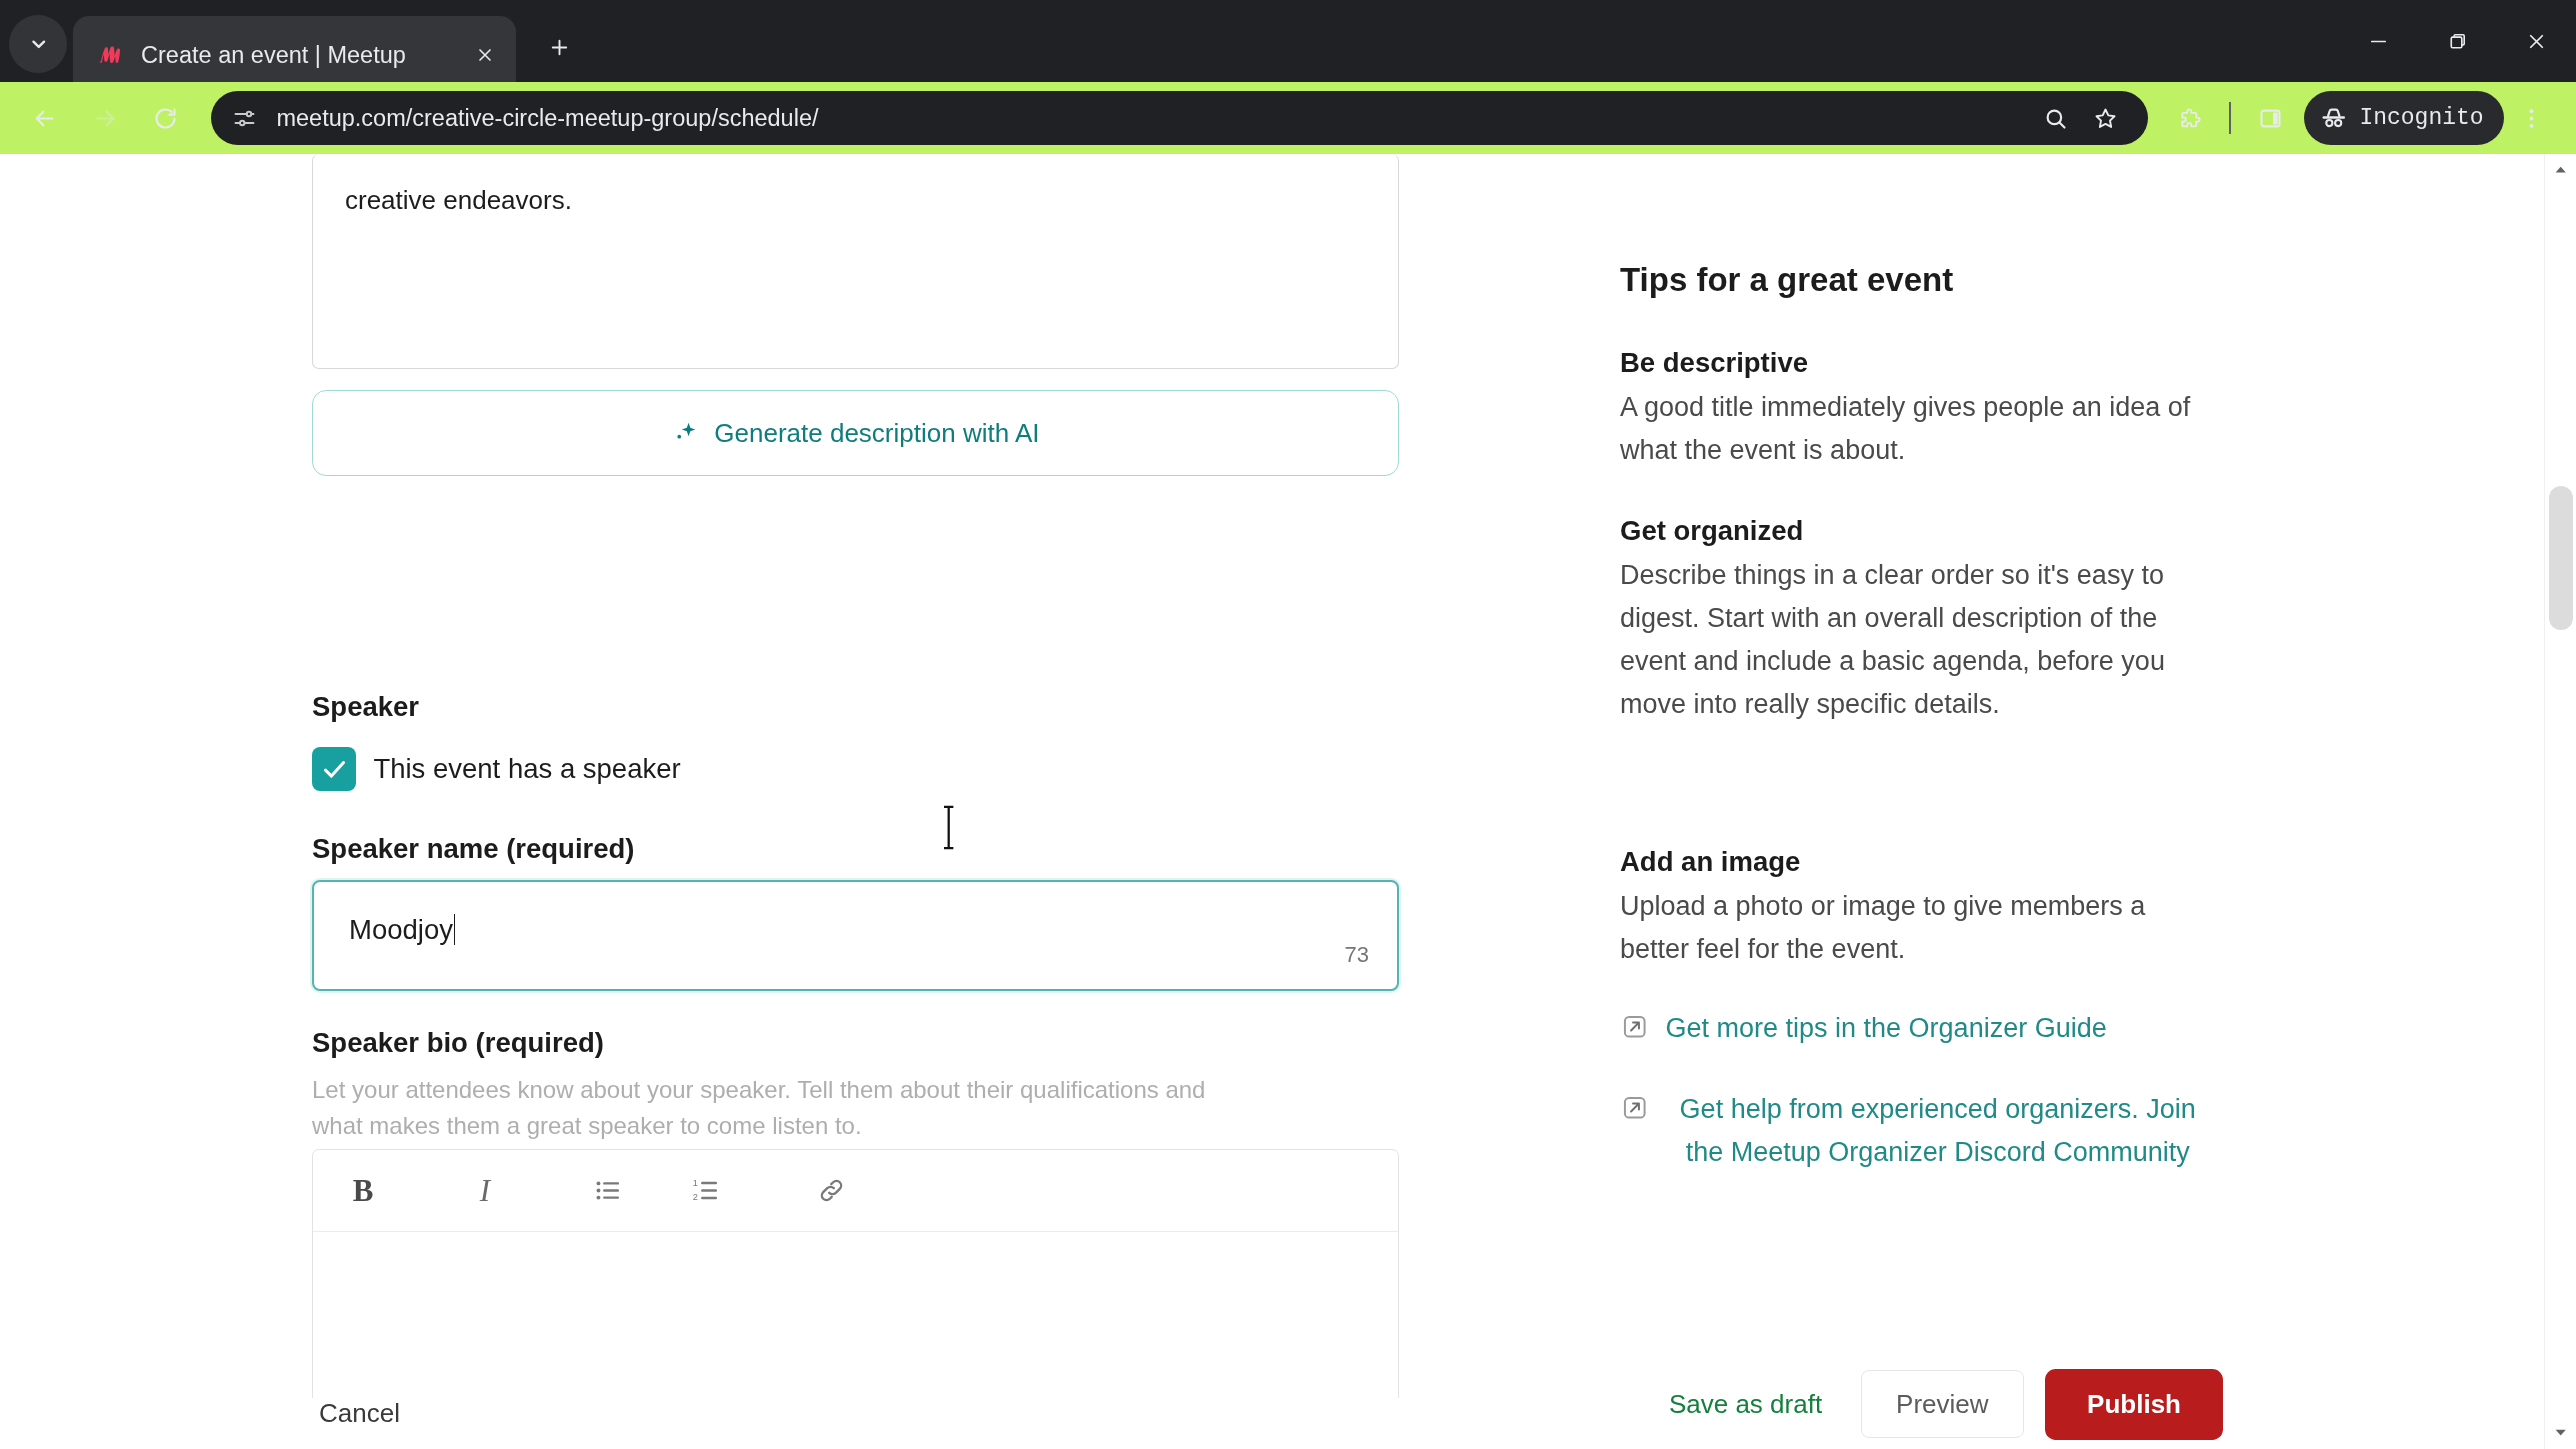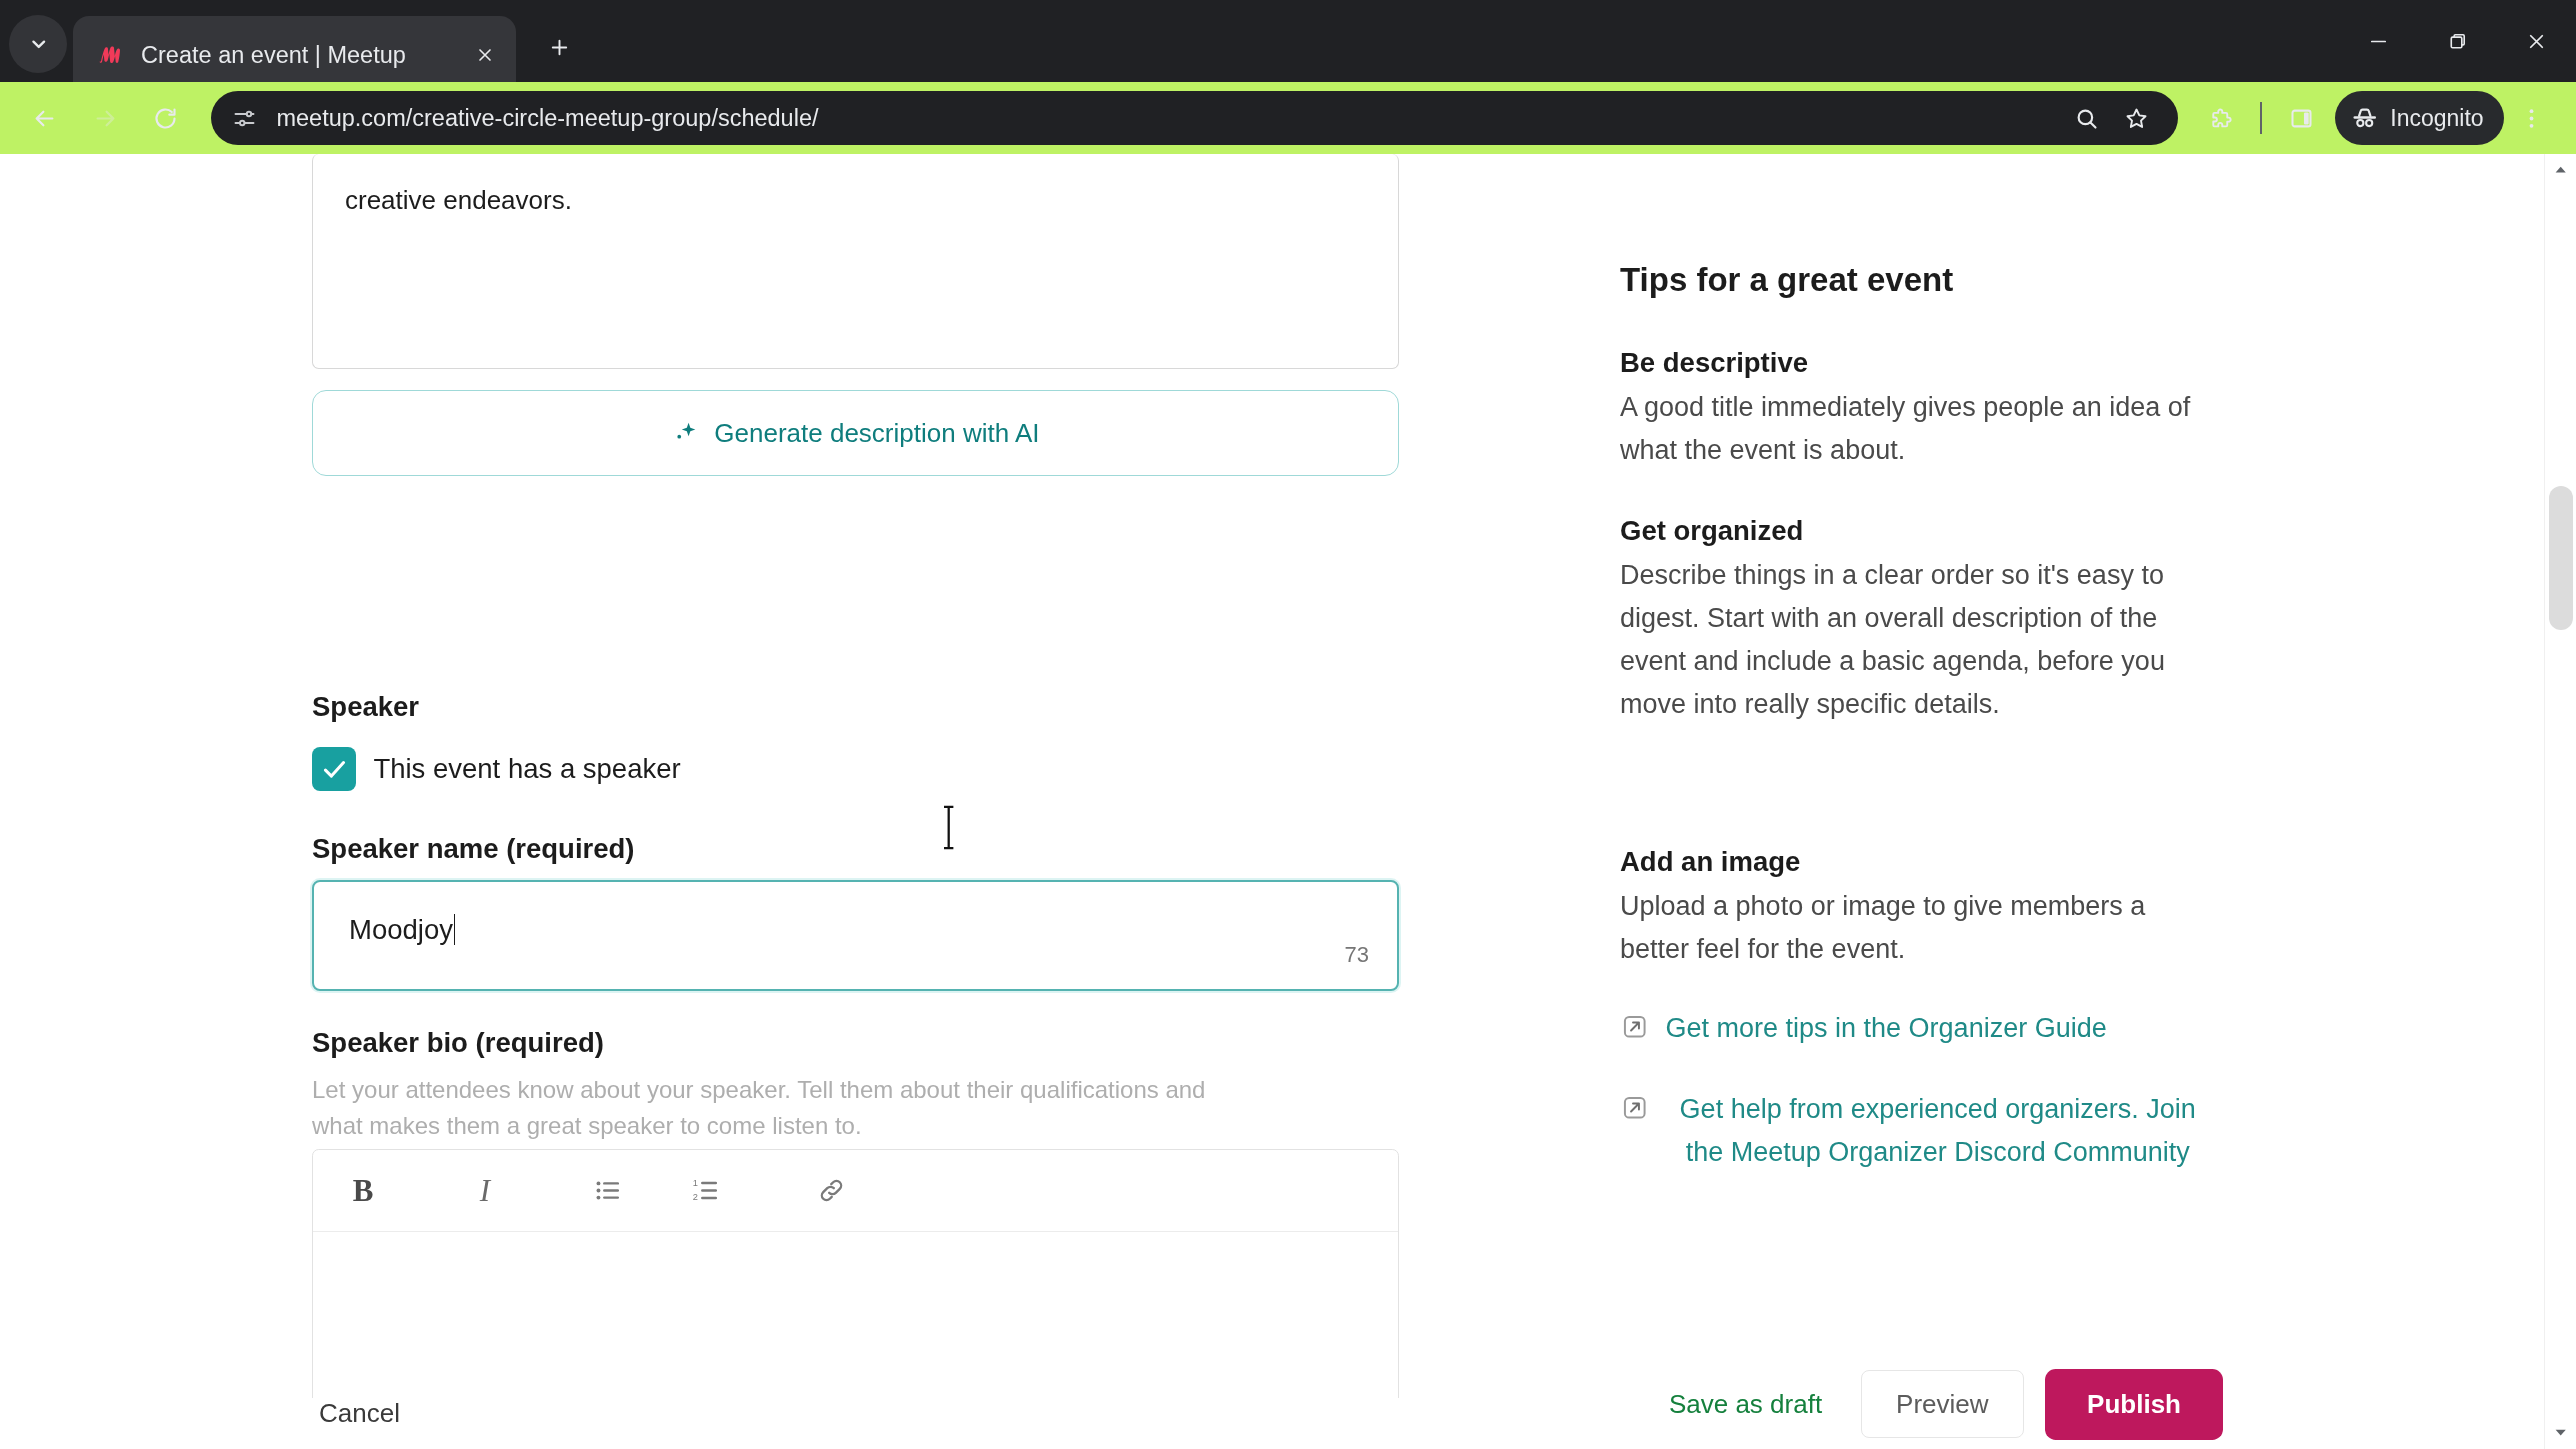--- a/index.html
+++ b/index.html
@@ -75,21 +75,21 @@
     border-radius: 27px; display: flex; align-items: center;
     margin: 0 14.8px 0 12px; padding: 0 17.4px 0 19px; min-width: 0;
   }
   .omni-icon { width: 29.5px; height: 29.5px; flex: 0 0 auto; display:flex; align-items:center; justify-content:center; margin-right: 17.4px; }
   .omni-icon svg { width: 27px; height: 27px; }
   .omni-url { color: #e8eaed; font-size: 23.5px; white-space: nowrap; overflow: hidden; flex: 1 1 auto; }
   .omni-right { display: flex; align-items: center; flex: 0 0 auto; }
   .omni-act { width: 50px; height: 50px; border-radius: 25px; display:flex; align-items:center; justify-content:center; }
   .omni-act svg { width: 27px; height: 27px; }
 
-  .tb-right { display: flex; align-items: center; flex: 0 0 auto; }
+  .tb-right { display: flex; align-items: center; flex: 0 0 auto; font-family: Liberation Mono, monospace; }
   .tb-btn { width: 55px; height: 55px; border-radius: 27.5px; display:flex; align-items:center; justify-content:center; }
   .tb-btn svg { width: 27px; height: 27px; }
   .tb-sep { width: 1.3px; height: 32px; background: #5f6368; margin: 0 12px; }
   .incognito-pill {
     display: flex; align-items: center; height: 54px;
     background: #282a2d; border-radius: 27px; padding: 0 20px 0 14.8px; margin-left: 6.7px;
   }
   .incognito-pill svg { width: 29.5px; height: 29.5px; margin-right: 10.7px; }
   .incognito-pill span { color: #e8eaed; font-size: 23px; }
 
@@ -237,21 +237,21 @@
   .save-draft {
     font-size: 26px; color: #15803d; padding: 20px 27px; cursor: pointer; text-align: center;
   }
   .preview-btn {
     font-size: 26px; color: #5c5c5c; background: #fff;
     border: 1.3px solid #e6e6e6; border-radius: 8px;
     padding: 17.4px 34px; margin-left: 12px; cursor: pointer;
   }
   .publish-btn {
     font-size: 26px; font-weight: bold; color: #ffffff;
-    background: #be185d; border: none; border-radius: 10.7px;
+    background: #b91c1c; border: none; border-radius: 10.7px;
     padding: 20px 42px; margin-left: 21.5px; cursor: pointer;
   }
 
   
   .scrollbar {
     position: absolute; right: 0; top: 154px; width: 32px; height: 1295px;
     background: #ffffff; border-left: 0.7px solid #f0f0f0;
   }
   .sb-arrow {
     position: absolute; left: 0; width: 32px; height: 32px;

